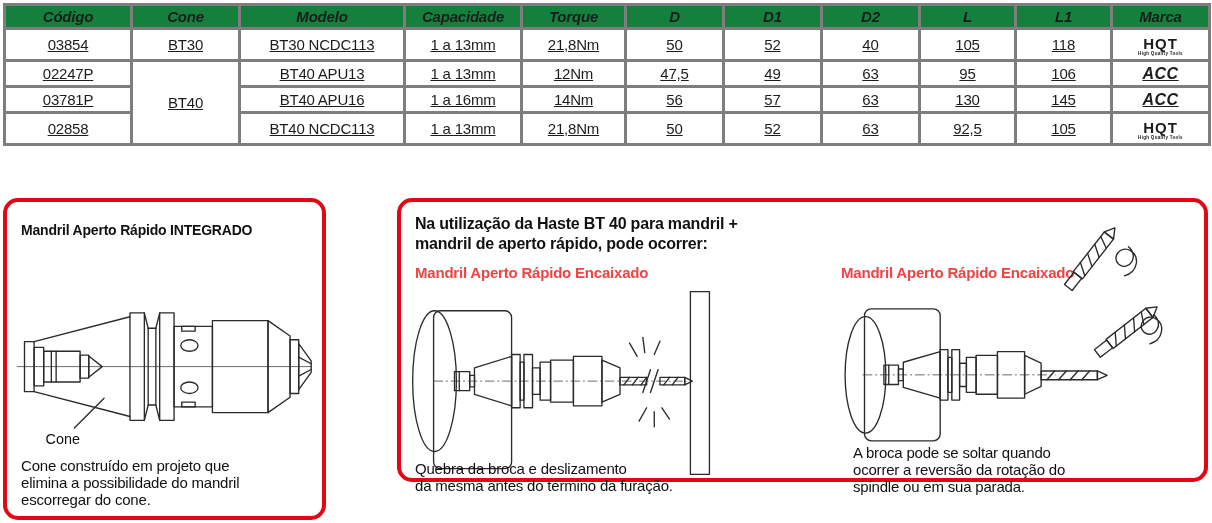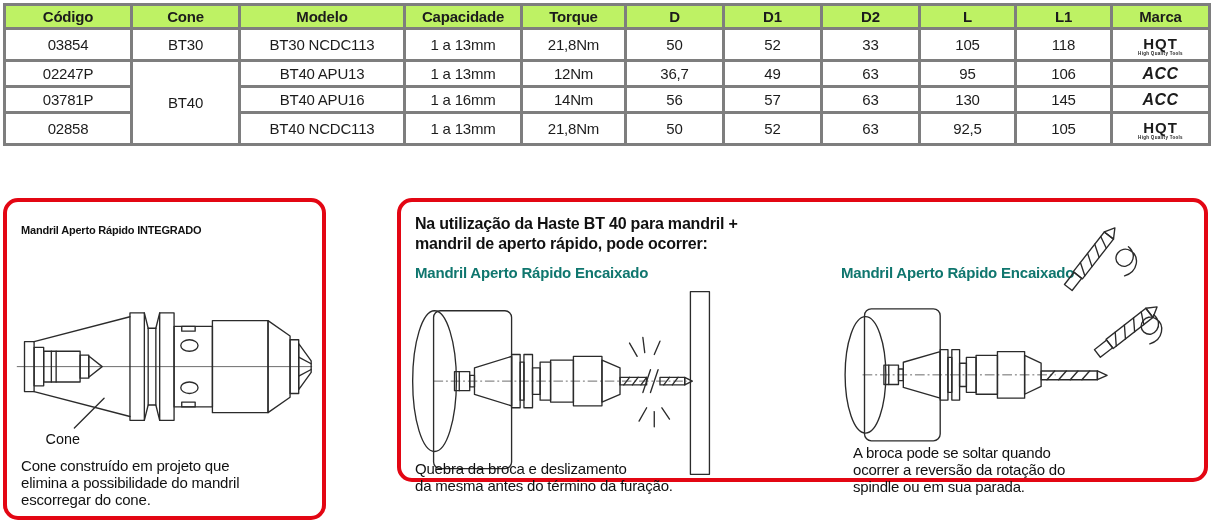--- a/index.html
+++ b/index.html
@@ -11,38 +11,38 @@
   }
   
   table.spec{
     position:absolute;left:3px;top:3px;width:1205px;
     border-collapse:collapse;table-layout:fixed;
   }
   table.spec th, table.spec td{
     border:3px solid #7e7e7e;padding:0;text-align:center;vertical-align:middle;
     font-size:15px;letter-spacing:-0.2px;color:#1c1c1c;overflow:hidden;white-space:nowrap;
   }
-  table.spec th{background:#bef264;font-weight:bold;height:21px;}
-  table.spec td{background:#ffffff;height:23px;}
+  table.spec th{background:#15803d;font-weight:bold;height:21px;font-style:italic;}
+  table.spec td{background:#ffffff;height:23px;text-decoration:underline;}
   .hqt{line-height:11px;display:inline-block;padding-top:8px;}
   .hqt .hqt-main{font-weight:800;font-size:15px;letter-spacing:1px;display:block;}
   .hqt .hqt-tag{font-weight:bold;font-size:4.5px;letter-spacing:0.3px;display:block;margin-top:-1px;}
   .acc{font-weight:800;font-style:italic;font-size:16px;letter-spacing:0.5px;}
   
   .rbox{
     position:absolute;background:#ffffff;border:4px solid #e30613;border-radius:15px;
     box-sizing:border-box;
   }
   .rbox-left{left:3px;top:198px;width:323px;height:322px;}
   .rbox-right{left:397px;top:198px;width:811px;height:284px;}
   .box-title{
-    position:absolute;font-weight:bold;font-size:11px;line-height:20px;
+    position:absolute;font-weight:bold;font-size:14px;line-height:20px;
     letter-spacing:-0.2px;color:#111;white-space:pre-line;
   }
-  .box-subtitle{position:absolute;font-weight:bold;font-size:15px;letter-spacing:-0.2px;color:#0f766e;}
+  .box-subtitle{position:absolute;font-weight:bold;font-size:15px;letter-spacing:-0.2px;color:#ef4444;}
   .box-caption{
     position:absolute;font-size:15px;line-height:17px;letter-spacing:-0.2px;
     color:#111;white-space:pre-line;
   }
   svg{position:absolute;}
   svg .ln{stroke:#2b2b2b;stroke-width:1.4;fill:none;stroke-linejoin:round;stroke-linecap:round;}
   svg .thin{stroke:#555;stroke-width:0.9;fill:none;}
   svg text{font-family:"Liberation Sans",sans-serif;fill:#111;}
 </style>
 </head>
@@ -77,37 +77,37 @@
     <th>Marca</th>
   </tr>
   <tr>
     <td>03854</td>
     <td>BT30</td>
     <td>BT30 NCDC113</td>
     <td>1 a 13mm</td>
     <td>21,8Nm</td>
     <td>50</td>
     <td>52</td>
-    <td>33</td>
+    <td>40</td>
     <td>105</td>
     <td>118</td>
     <td>
       <span class="hqt">
         <span class="hqt-main">HQT</span>
         <span class="hqt-tag">High Quality Tools</span>
       </span>
     </td>
   </tr>
   <tr>
     <td>02247P</td>
     <td rowspan="3">BT40</td>
     <td>BT40 APU13</td>
     <td>1 a 13mm</td>
     <td>12Nm</td>
-    <td>36,7</td>
+    <td>47,5</td>
     <td>49</td>
     <td>63</td>
     <td>95</td>
     <td>106</td>
     <td>
       <span class="acc">ACC</span>
     </td>
   </tr>
   <tr>
     <td>03781P</td>

